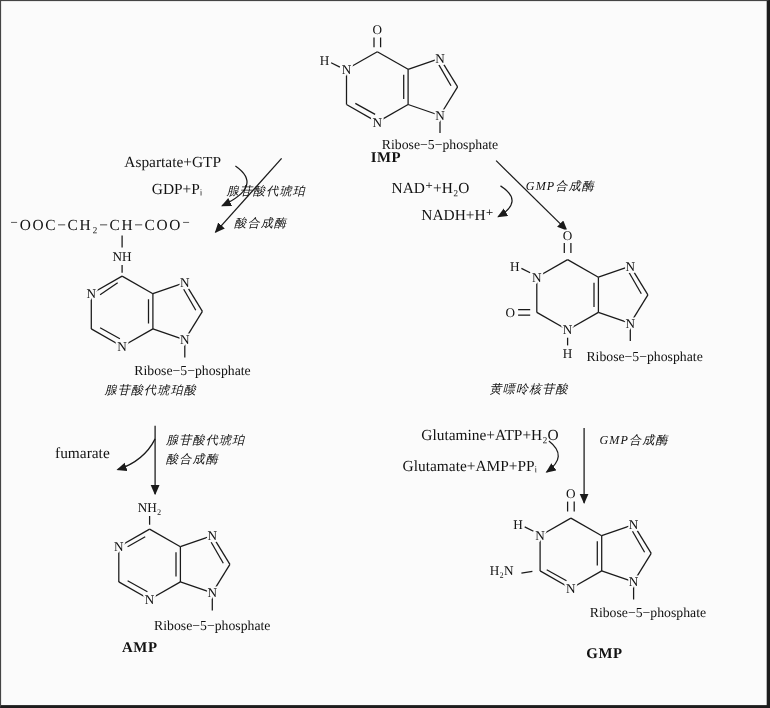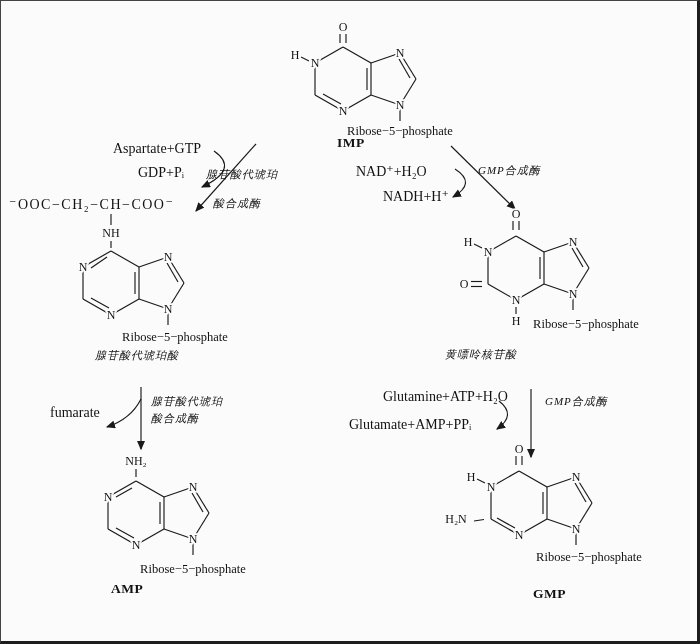--- a/index.html
+++ b/index.html
@@ -166,21 +166,21 @@
   <svg style="left:490px;top:384px" width="75" height="85" viewBox="0 0 75 85">
     <defs>
         <marker id="mk4" markerWidth="9" markerHeight="8" refX="7" refY="3.5" orient="auto">
           <path d="M0,0 L8,3.5 L0,7 Z" fill="#1a1a1a"></path>
         </marker>
       </defs>
     <line x1="40" y1="4" x2="40" y2="72" marker-end="url(#mk4)"></line>
     <path class="curve" d="M 8,16 Q 26,30 6,44" marker-end="url(#mk4)"></path>
   </svg>
   <div class="txt" style="left:382px;top:388px">Glutamine+ATP+H₂O</div>
-  <div class="txt" style="left:348px;top:416px">Glutamate+AMP+PPᵢ</div>
+  <div class="txt" style="left:365px;top:416px">Glutamate+AMP+PPᵢ</div>
   <div class="txt cn" style="left:544px;top:394px">GMP合成酶</div>
 
   <svg style="left:55px;top:450px" width="210" height="160" viewBox="0 0 210 160">
     <g>
       <line x1="80" y1="18" x2="80" y2="26"></line>
       <line x1="80" y1="30" x2="52" y2="46"></line>
         <line x1="52" y1="46" x2="52" y2="78"></line>
       <line x1="52" y1="78" x2="80" y2="94"></line>
         <line x1="80" y1="94" x2="108" y2="78"></line>
       <line x1="108" y1="78" x2="108" y2="46"></line>

